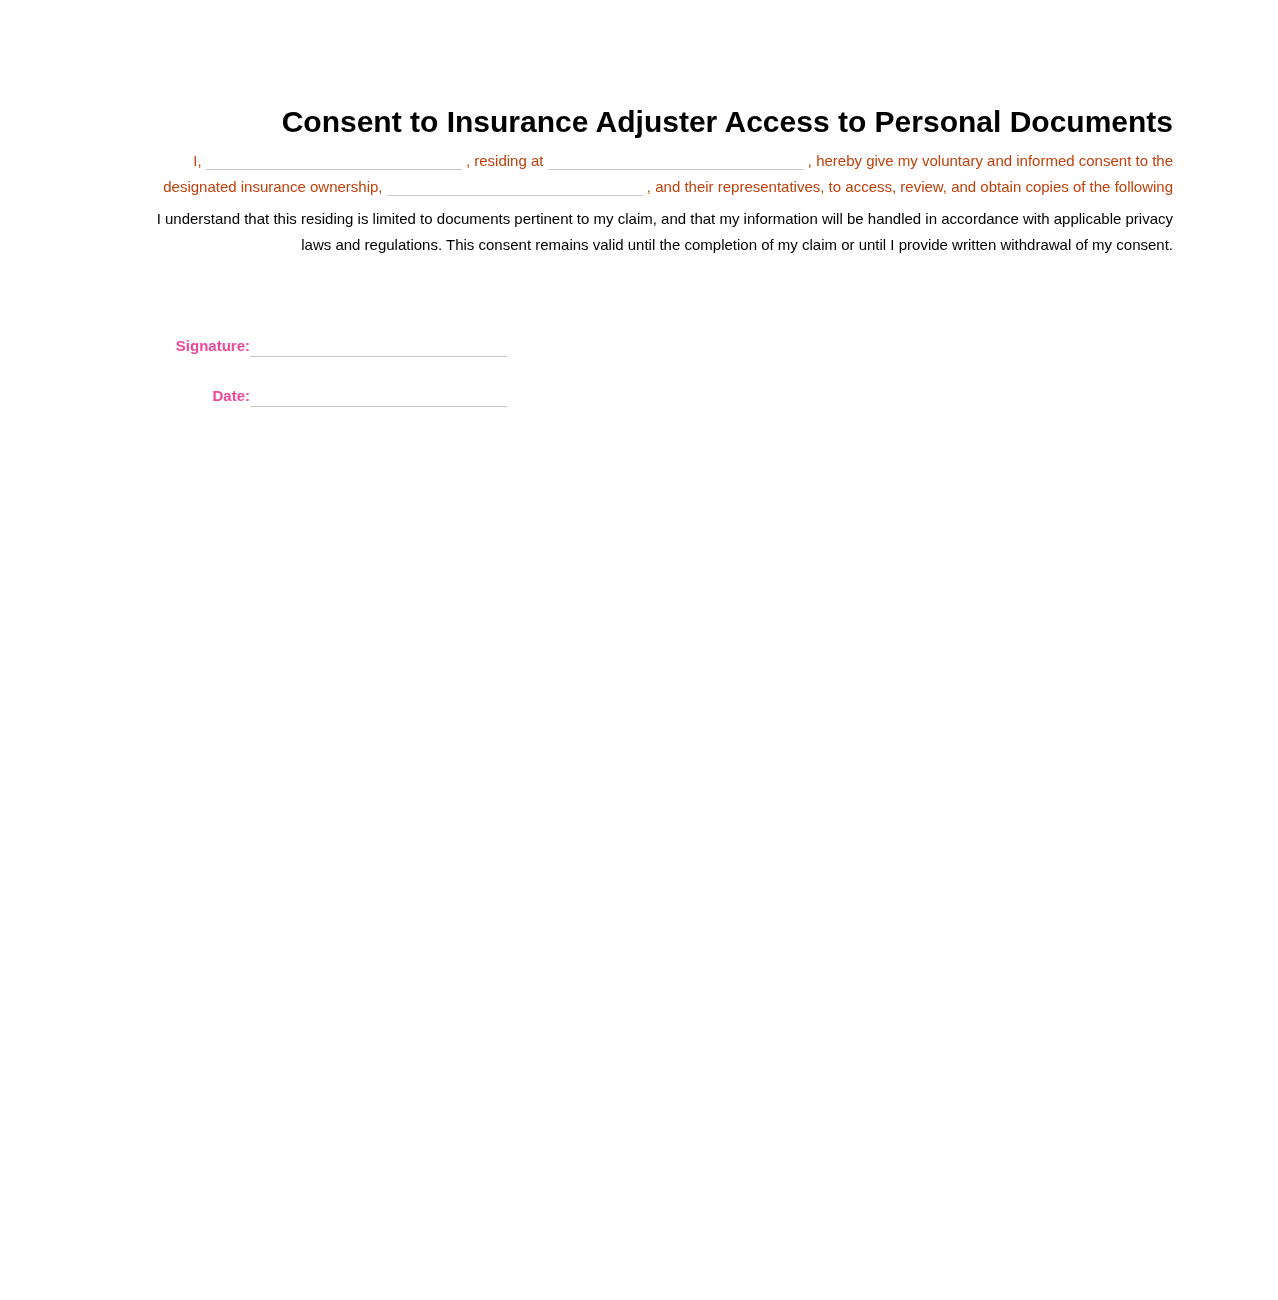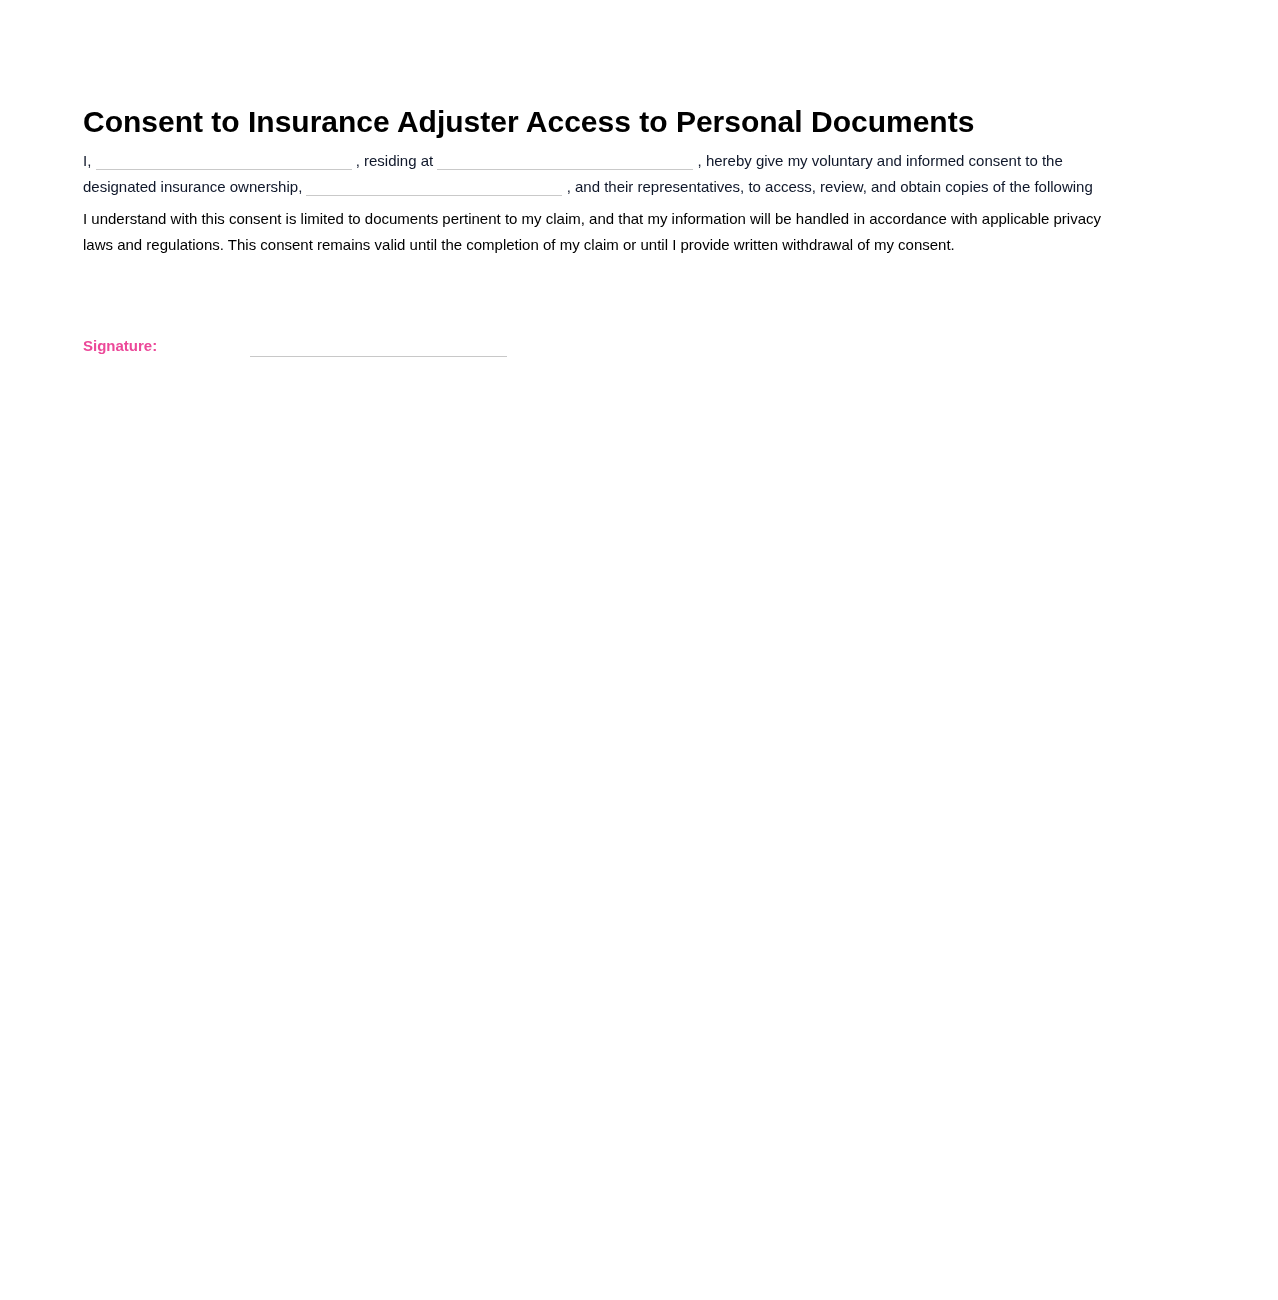--- a/index.html
+++ b/index.html
@@ -9,41 +9,42 @@
     background: #ffffff;
   }
   .page {
     position: relative;
     width: 1278px;
     height: 1300px;
     background: #ffffff;
     font-family: "Liberation Sans", sans-serif;
     color: #000000;
     overflow: hidden;
+    text-align: right;
   }
   .content {
     position: absolute;
     left: 83px;
     top: 106px;
     width: 1090px;
   }
   h1.doc-title {
     margin: 0 0 10px 0;
     font-size: 30px;
     line-height: 32px;
     font-weight: bold;
     color: #000000;
     font-family: "Liberation Sans", sans-serif;
     white-space: nowrap;
   }
   p.intro {
     margin: 0;
     font-size: 15px;
     line-height: 26px;
-    color: #0f172a;
+    color: #c2410c;
   }
   .blank {
     display: inline-block;
     width: 256px;
     height: 16px;
     border-bottom: 1px solid #c9c9c9;
     vertical-align: -4px;
   }
   ul.doc-list {
     margin: 7px 0 0 0;
@@ -101,26 +102,30 @@
       <span>, hereby give my voluntary and informed consent to the</span>
       <br>
       <span>designated insurance ownership,</span>
       <span class="blank"></span>
       <span>, and their representatives, to access, review, and obtain copies of the following</span>
       <br>
     </p>
 
 
     <p class="closing">
-      <span>I understand with this consent is limited to documents pertinent to my claim, and that my information will be handled in accordance with applicable privacy</span>
+      <span>I understand that this residing is limited to documents pertinent to my claim, and that my information will be handled in accordance with applicable privacy</span>
       <br>
       <span>laws and regulations. This consent remains valid until the completion of my claim or until I provide written withdrawal of my consent.</span>
     </p>
 
     <div class="sig-block">
       <div class="sig-row">
         <span class="sig-label">Signature:</span>
         <span class="sig-line"></span>
       </div>
+      <div class="sig-row">
+        <span class="sig-label">Date:</span>
+        <span class="sig-line"></span>
+      </div>
     </div>
 
   </div>
 </div>
 
 </body></html>

